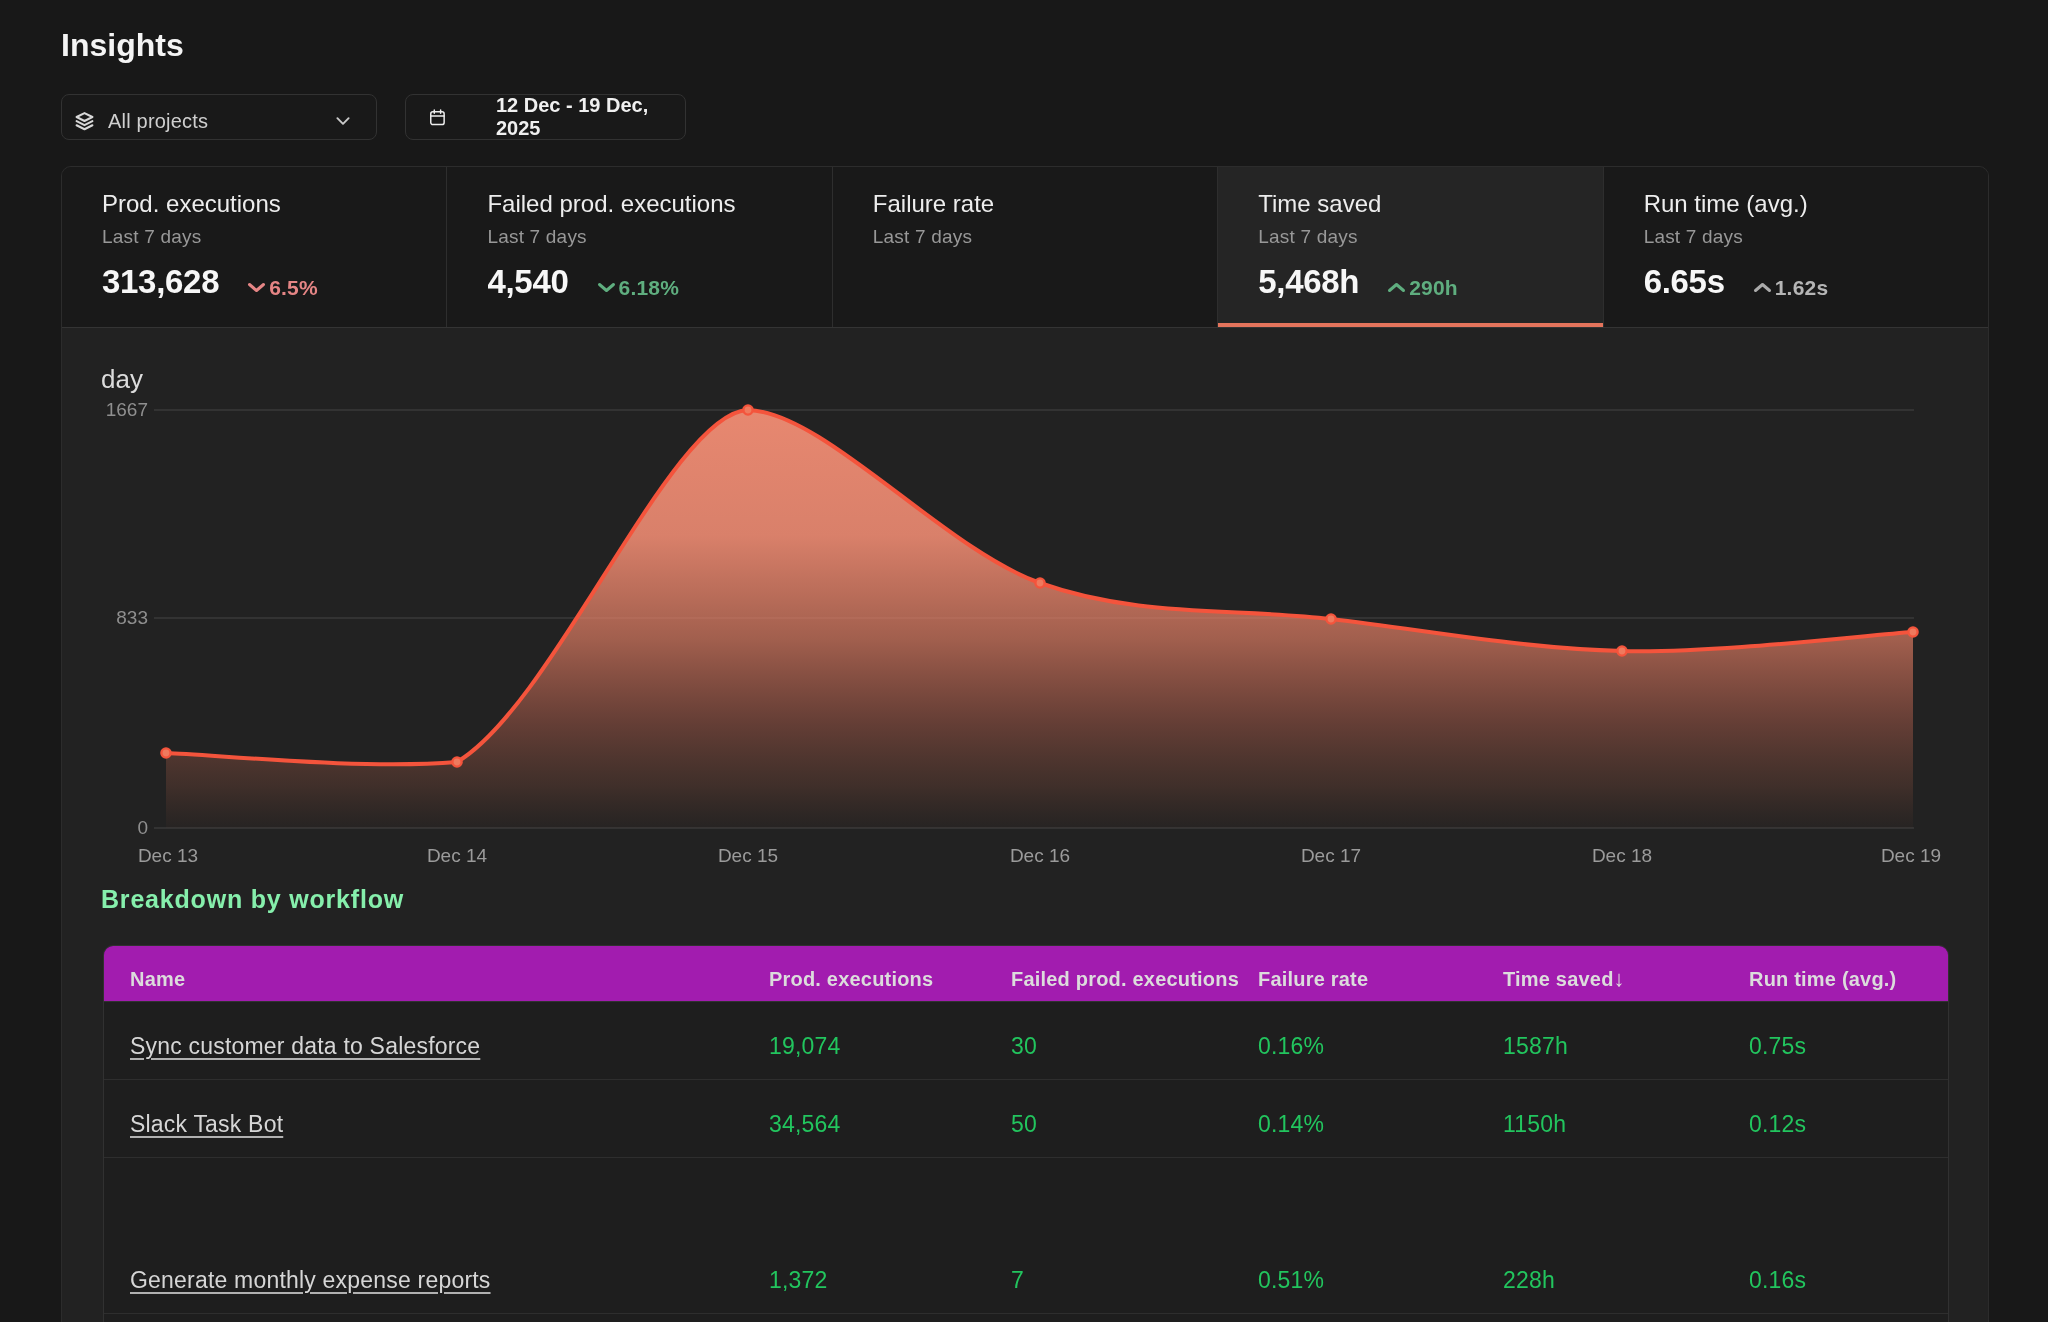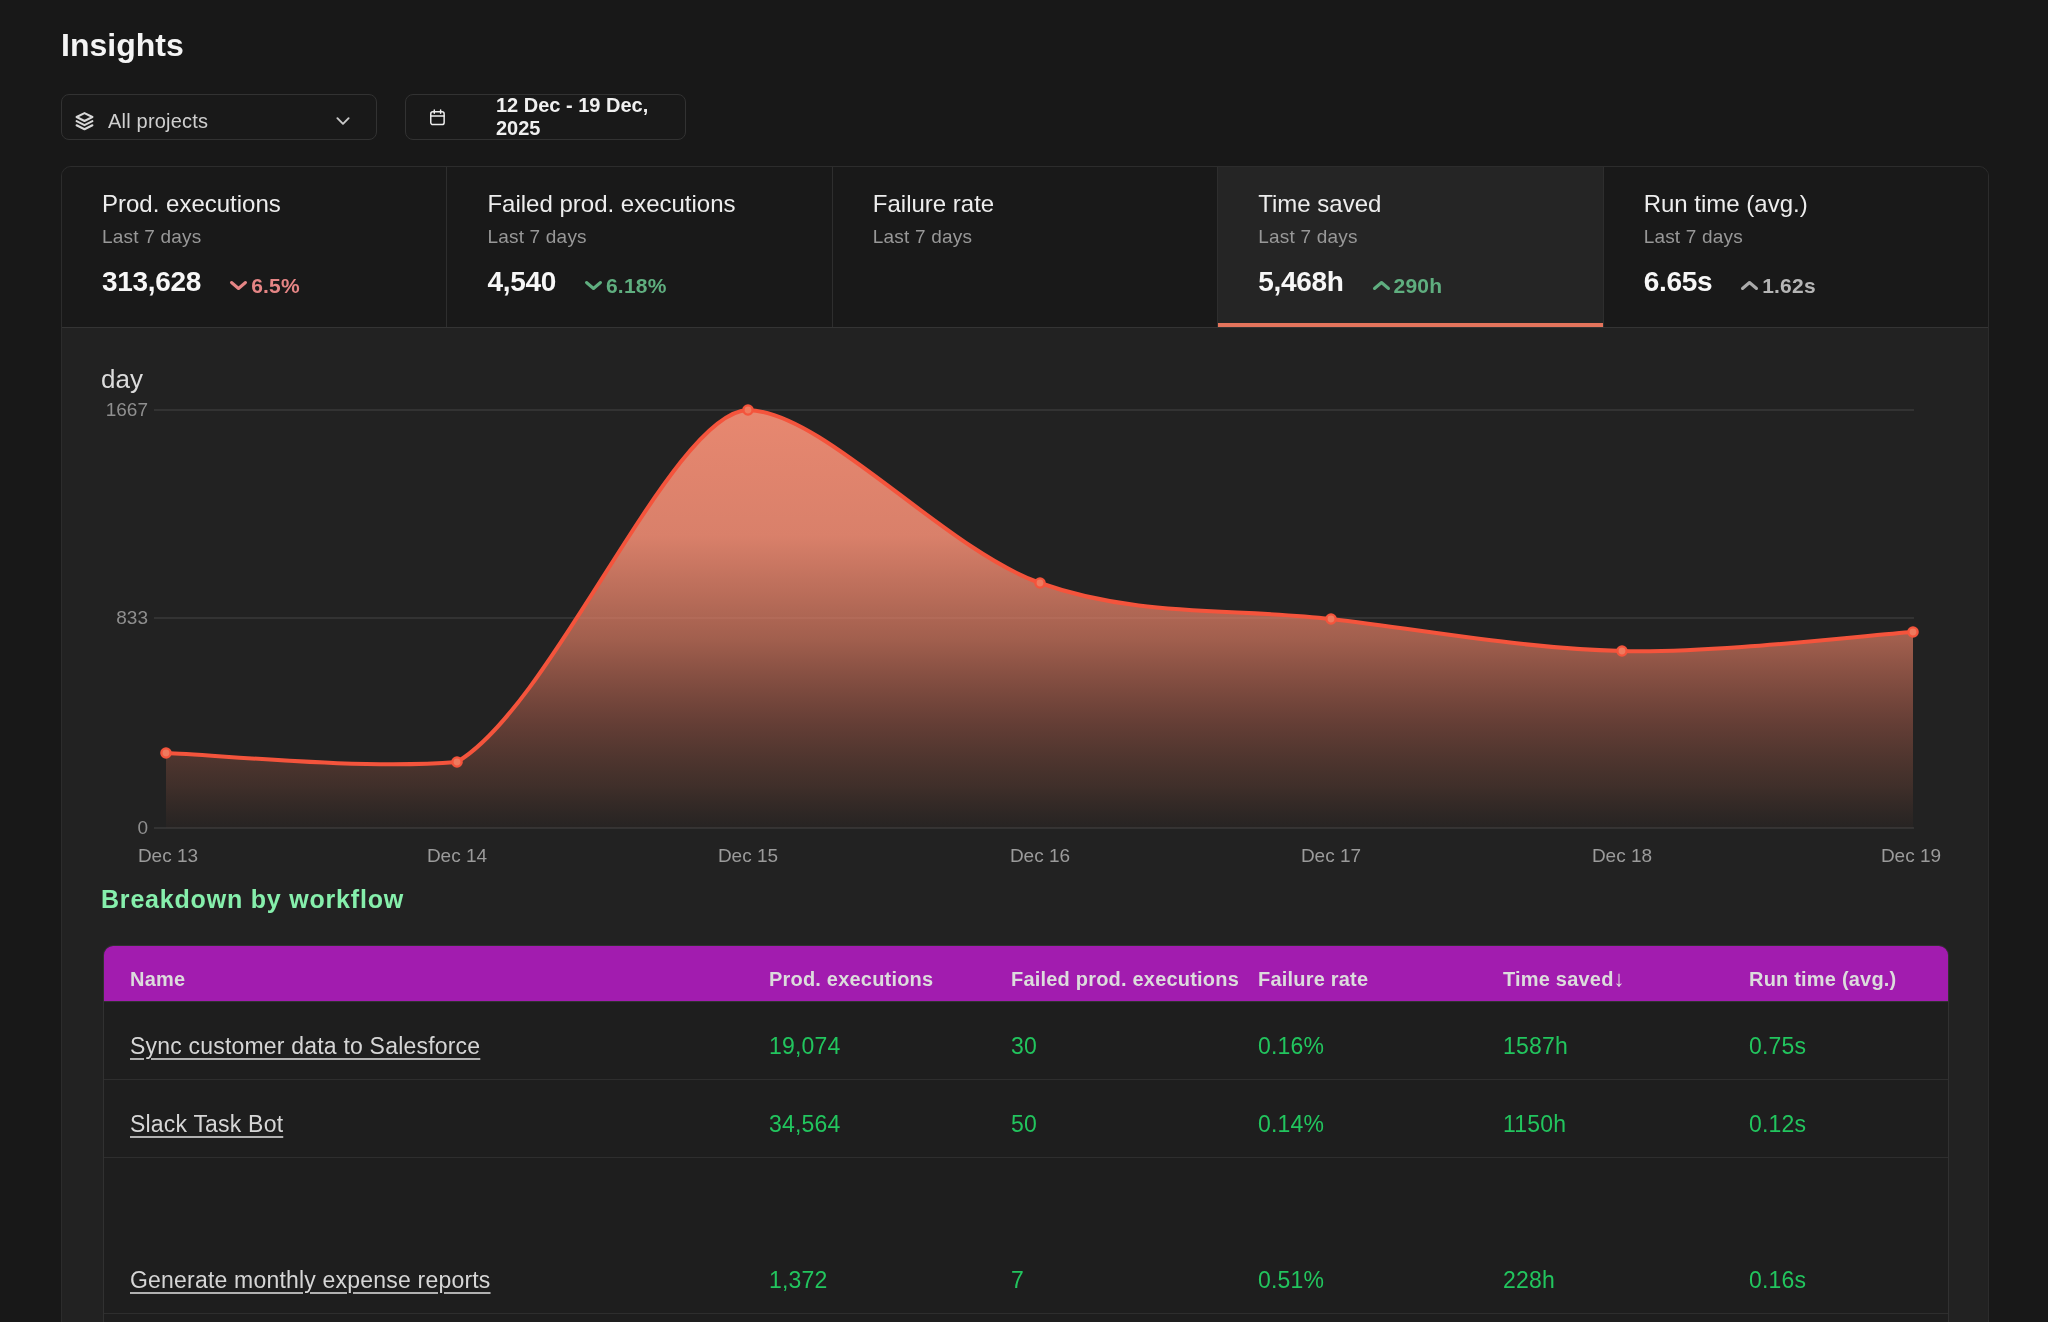--- a/index.html
+++ b/index.html
@@ -22,21 +22,21 @@
 
 
 .stats { position:absolute; left:0; top:0; width:100%; height:161px; display:flex; border-bottom:1px solid #343434; }
 .stat { flex:1 1 0; background:#191919; border-right:1px solid #2e2e2e; position:relative; padding:25px 20px 0 40px; }
 .stat:last-child { border-right:none; }
 .stat.sel { background:#252525; }
 .stat.sel::after { content:""; position:absolute; left:0; right:0; bottom:0; height:4px; background:#e4745c; }
 .stat .t { font-size:24px; line-height:24px; color:#ededed; }
 .stat .s { font-size:19px; line-height:19px; color:#989898; margin-top:11px; letter-spacing:0.2px; }
 .stat .v { margin-top:16px; display:flex; align-items:baseline; height:40px; }
-.stat .num { font-size:28px; line-height:40px; font-weight:700; color:#f7f7f7; letter-spacing:-0.3px; }
+.stat .num { font-size:33px; line-height:40px; font-weight:700; color:#f7f7f7; letter-spacing:-0.3px; }
 .stat .delta { font-size:21px; font-weight:700; margin-left:28px; letter-spacing:0.2px; display:inline-flex; align-items:center; }
 .red { color:#e58585;text-align:center; } .green { color:#5fae7f; } .grey { color:#b5b5b5; }
 .delta svg { margin-right:3px; }
 
 .chartsvg { position:absolute; left:0; top:159px; }
 
 
 h2.bd { font-size:25px; font-weight:700; color:#86efac; letter-spacing:0.8px; }
 .table { left:41px; top:778px; width:1846px; height:400px; border:1px solid #313131; border-radius:10px 10px 0 0; overflow:hidden; background:#1e1e1e; }
 .thead { position:absolute; left:0; top:0; width:100%; height:56px; background:#a21caf; border-bottom:1px solid #313131; }

